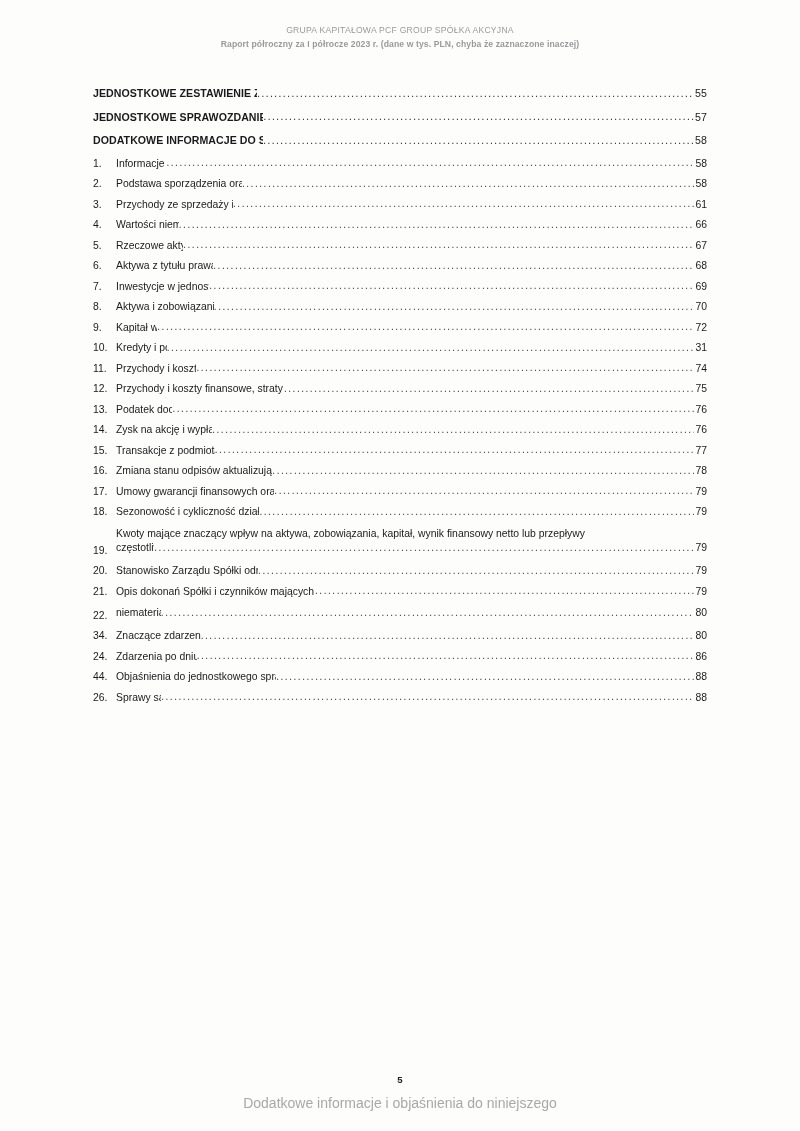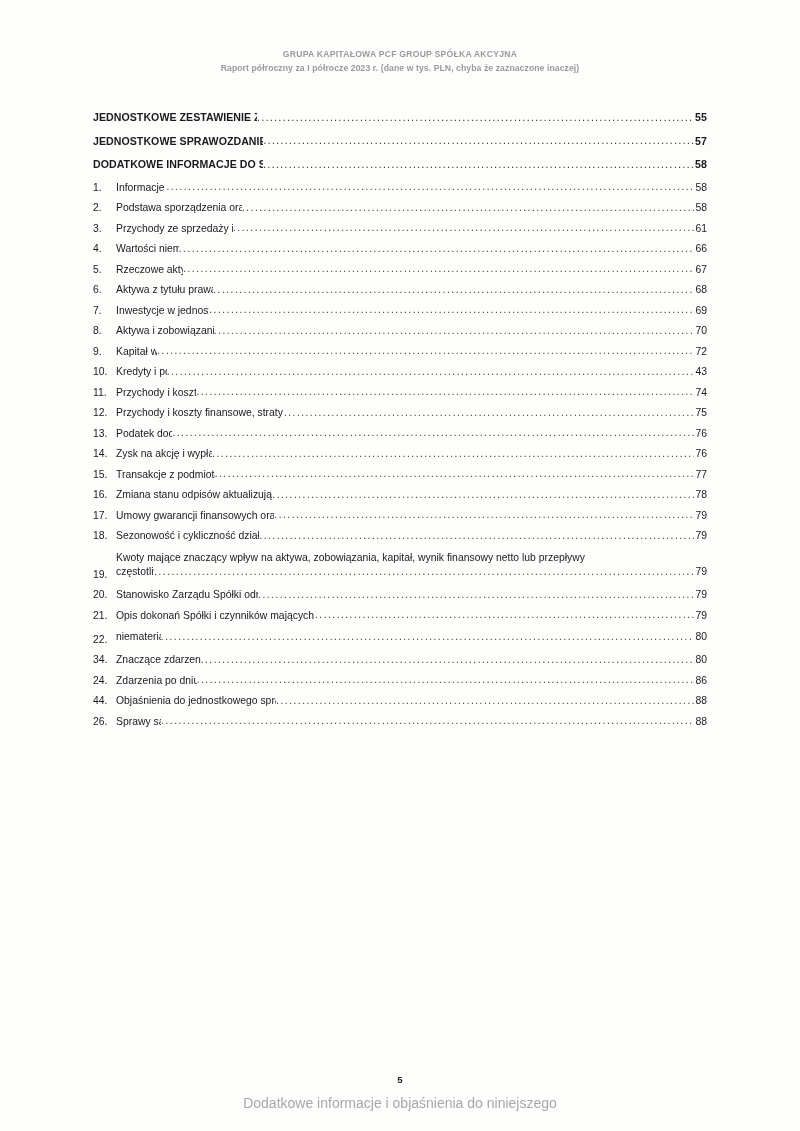--- a/index.html
+++ b/index.html
@@ -17,24 +17,23 @@
   }
 
   
   .page-header {
     padding-top: 24px;
     text-align: center;
     color: #9a9a9a;
   }
   .header-company {
     font-size: 8.6px;
-    font-weight: bold;
+    font-weight: normal;
     letter-spacing: 0.25px;
     line-height: 13px;
-    margin-top: 24px;
   }
   .header-subtitle {
     font-size: 8.6px;
     font-weight: bold;
     letter-spacing: 0.1px;
     line-height: 13px;
     margin-top: 1px;
   }
 
   
@@ -110,21 +109,21 @@
     color: #1a1a1a;
     font-weight: normal;
   }
   .pageno {
     flex: 0 0 auto;
     text-align: right;
     padding-left: 1px;
     white-space: nowrap;
   }
   .chapter-row .pageno {
-    font-weight: bold;
+    font-weight: normal;
   }
 
   
   .wrap-text {
     display: block;
     line-height: 14.5px;
   }
   .wrap-body {
     line-height: 14.5px;
   }
@@ -277,21 +276,21 @@
             <span class="pageno">72</span>
           </div>
         </div>
       </div>
       <div class="toc-row note-row">
         <div class="row-num">10.</div>
         <div class="row-main">
           <div class="line">
             <span class="txt">Kredyty i pożyczki</span>
             <span class="leader">........................................................................................................................................................................................................</span>
-            <span class="pageno">43</span>
+            <span class="pageno">31</span>
           </div>
         </div>
       </div>
       <div class="toc-row note-row">
         <div class="row-num">11.</div>
         <div class="row-main">
           <div class="line">
             <span class="txt">Przychody i koszty operacyjne</span>
             <span class="leader">........................................................................................................................................................................................................</span>
             <span class="pageno">74</span>

